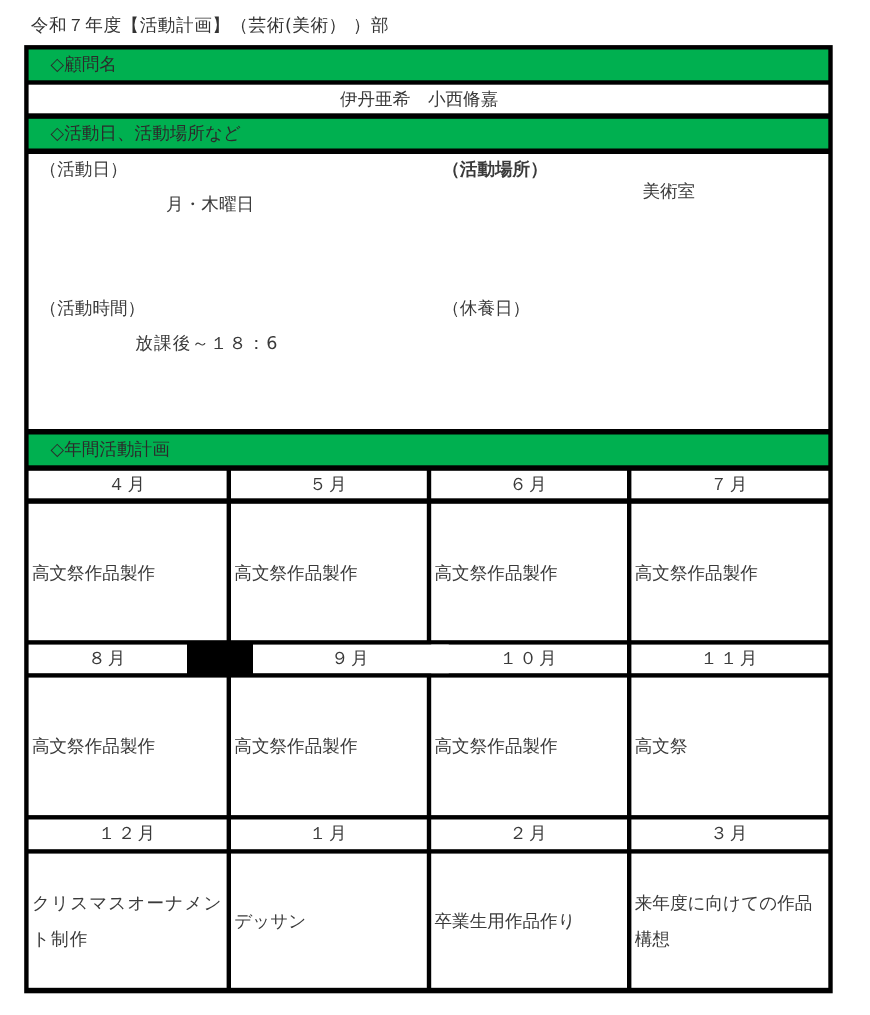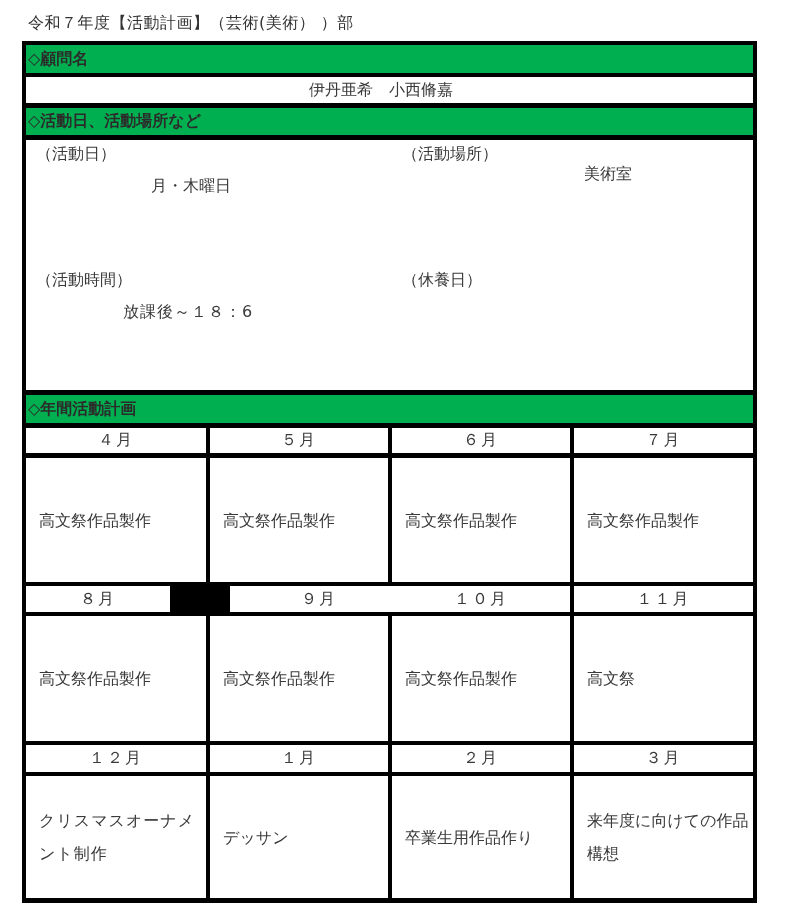--- a/index.html
+++ b/index.html
@@ -1,43 +1,43 @@
 <!DOCTYPE html>
 <html><head>
 <meta charset="utf-8">
 <style>
   html, body { margin:0; padding:0; background:#ffffff; }
   body { width:791px; height:923px; position:relative; overflow:hidden;
          font-family:"DejaVu Sans","Liberation Sans",sans-serif; color:#3a3a3a; }
   .title { position:absolute; left:28px; top:13px; font-size:16px; color:#333; letter-spacing:0.5px; white-space:nowrap; }
   .frame { position:absolute; left:22px; top:41px; width:735px; height:862px; background:#000; }
   .cell { position:absolute; background:#fff; box-sizing:border-box; overflow:hidden; }
-  .green { background:#00B050; color:#2b2b2b; font-size:16px; padding-left:2px; display:flex; align-items:center; white-space:nowrap;font-weight:bold; }
+  .green { background:#00B050; color:#2b2b2b; font-size:16px; padding-left:20px; display:flex; align-items:center; white-space:nowrap; }
   .txt { position:absolute; font-size:16px; white-space:nowrap; color:#3a3a3a; }
   .month { display:flex; align-items:center; justify-content:center; font-size:16px; color:#3a3a3a; letter-spacing:2px; }
-  .content { display:flex; align-items:center; font-size:16px; color:#3a3a3a; padding-left:13px; padding-right:2px; line-height:33px; }
+  .content { display:flex; align-items:center; font-size:16px; color:#3a3a3a; padding-left:3px; padding-right:2px; line-height:33px; }
   .content span { display:block; }
 </style>
 </head>
 <body>
 
 <div class="title">令和７年度【活動計画】（芸術(美術） ）部</div>
 
 <div class="frame">
 
   <div class="cell green" style="left:4px;top:4px;width:727px;height:28px;">◇顧問名</div>
   <div class="cell" style="left:4px;top:36px;width:727px;height:26px;text-align:right;">
     <span class="txt" style="left:283px;top:3px;">伊丹亜希　小西脩嘉</span>
   </div>
 
   <div class="cell green" style="left:4px;top:67px;width:727px;height:27px;">◇活動日、活動場所など</div>
   <div class="cell" style="left:4px;top:99px;width:727px;height:250px;">
     <span class="txt" style="left:10px;top:4px;">（活動日）</span>
     <span class="txt" style="left:125px;top:36px;">月・木曜日</span>
-    <span class="txt" style="left:376px;top:4px;">（活動場所）</span>
+    <span class="txt" style="left:376px;top:4px;font-weight:bold;">（活動場所）</span>
     <span class="txt" style="left:519px;top:24px;margin-left:39px;">美術室</span>
     <span class="txt" style="left:10px;top:130px;">（活動時間）</span>
     <span class="txt" style="left:97px;top:162px;letter-spacing:1px;">放課後～１８：6</span>
     <span class="txt" style="left:376px;top:130px;">（休養日）</span>
     <span class="txt" style="left:376px;top:162px;"></span>
   </div>
 
   <div class="cell green" style="left:4px;top:354px;width:727px;height:28px;">◇年間活動計画</div>
 
   <div class="cell month" style="left:4px;top:387px;width:180px;height:25px;">４月</div>

